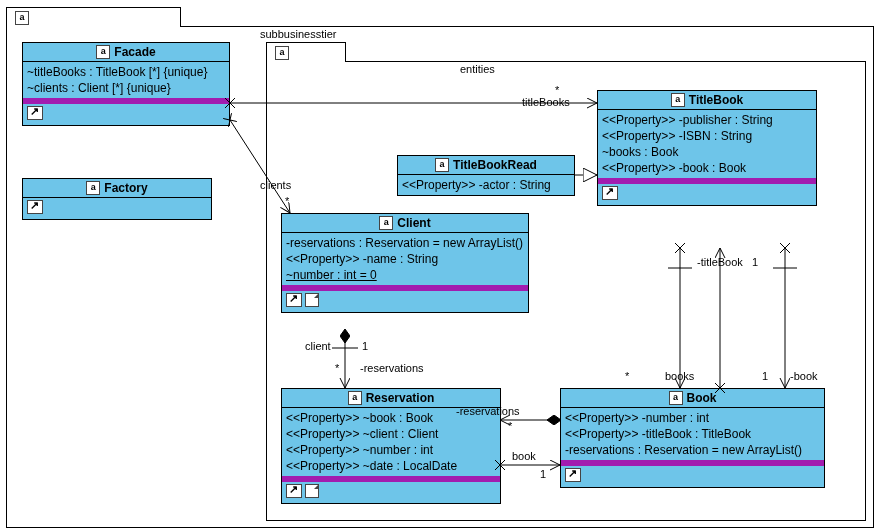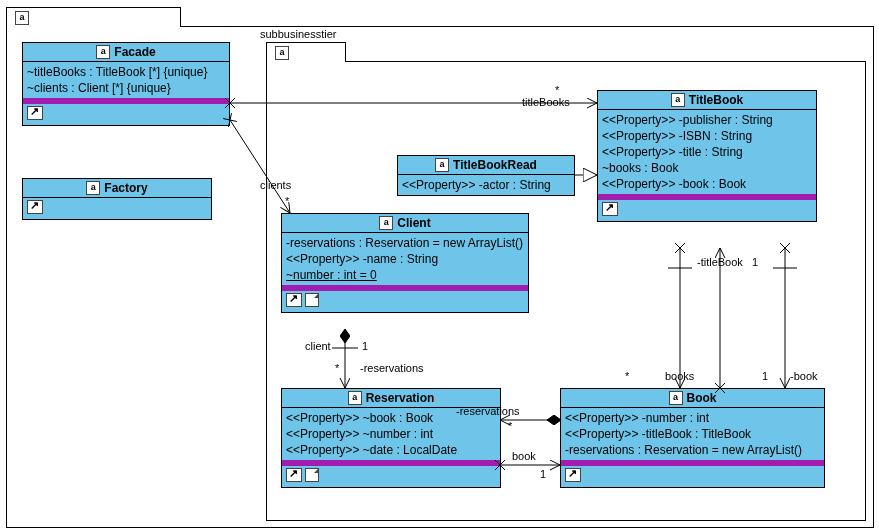--- a/index.html
+++ b/index.html
@@ -32,20 +32,21 @@
 
   </div>
 </div>
 <div class="pkg-label" style="top:28px;left:260px;width:350px">subbusinesstier</div>
 
 <div class="pkg" style="top:61px;left:266px;width:600px;height:460px">
   <div class="pkg-tab" style="width:80px">
     <span class="ico">a</span>
   </div>
 </div>
+<div class="pkg-label" style="top:63px;left:460px;width:300px">entities</div>
 
 <div class="cls" style="top:42px;left:22px;width:208px">
   <div class="cls-title">
         <span class="ico">a</span>
         <span>Facade</span>
       </div>
   <div class="cls-sec">
     <span class="row">~titleBooks : TitleBook [*] {unique}</span>
     <span class="row">~clients : Client [*] {unique}</span>
   </div>
@@ -84,34 +85,34 @@
 </div>
 
 <div class="cls" style="top:90px;left:597px;width:220px">
   <div class="cls-title">
         <span class="ico">a</span>
         <span>TitleBook</span>
       </div>
   <div class="cls-sec">
     <span class="row">&lt;&lt;Property&gt;&gt; -publisher : String</span>
     <span class="row">&lt;&lt;Property&gt;&gt; -ISBN : String</span>
-    <span class="row">&lt;&lt;Property&gt;&gt; -title : String</span>
     <span class="row">~books : Book</span>
     <span class="row">&lt;&lt;Property&gt;&gt; -book : Book</span>
   </div>
   <div class="cls-sec"><span class="shortcut"></span></div>
 </div>
 
 <div class="cls" style="top:388px;left:281px;width:220px">
   <div class="cls-title">
         <span class="ico">a</span>
         <span>Reservation</span>
       </div>
   <div class="cls-sec">
     <span class="row">&lt;&lt;Property&gt;&gt; ~book : Book</span>
+    <span class="row">&lt;&lt;Property&gt;&gt; ~client : Client</span>
     <span class="row">&lt;&lt;Property&gt;&gt; ~number : int</span>
     <span class="row">&lt;&lt;Property&gt;&gt; ~date : LocalDate</span>
   </div>
   <div class="cls-sec"><span class="shortcut"></span> <span class="note-ico"></span></div>
 </div>
 
 <div class="cls" style="top:388px;left:560px;width:265px">
   <div class="cls-title">
         <span class="ico">a</span>
         <span>Book</span>

